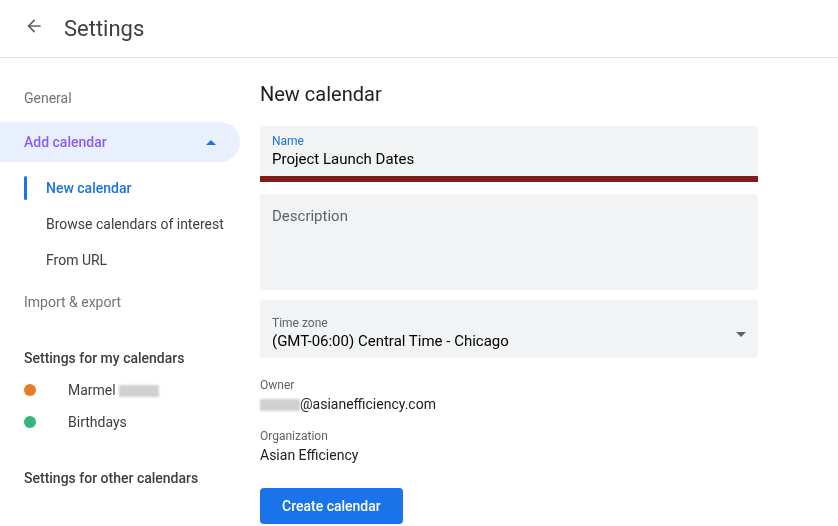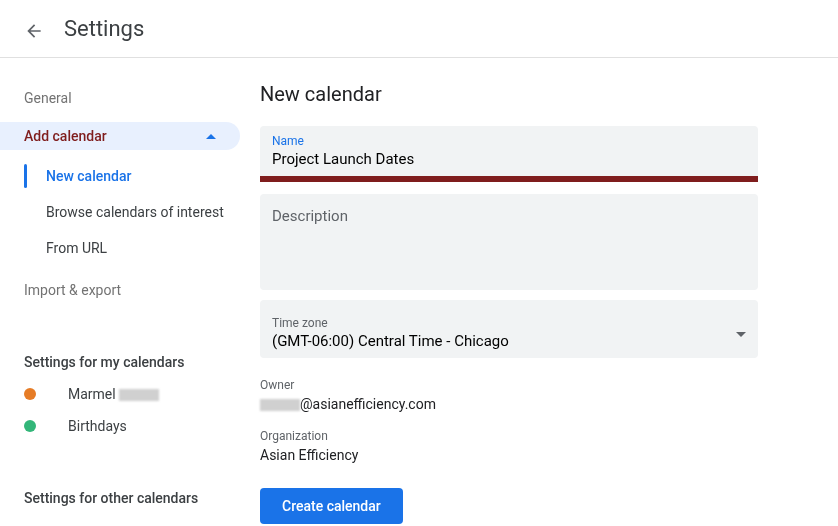--- a/index.html
+++ b/index.html
@@ -1,32 +1,32 @@
 <!DOCTYPE html>
 <html><head>
   <meta charset="utf-8">
   <style>
     * { box-sizing: border-box; margin: 0; padding: 0; }
     body { font-family: 'Google Sans', Roboto, Arial, sans-serif; background: #fff; color: #202124; width: 838px; height: 526px; overflow: hidden; }
     
-    .header { display: flex; align-items: flex-end; padding: 16px 24px; border-bottom: 1px solid #e0e0e0; }
+    .header { display: flex; align-items: flex-start; padding: 16px 24px; border-bottom: 1px solid #e0e0e0; }
     .back-icon { width: 20px; height: 20px; display: flex; align-items: center; justify-content: center; cursor: pointer; margin-right: 20px; }
     .header h1 { font-size: 22px; font-weight: 400; color: #3c4043; }
     
     .content { display: flex; }
     
     .sidebar { width: 260px; padding: 24px 0; }
     .sidebar-item-plain { padding: 8px 24px; font-size: 14px; color: #737373; cursor: pointer; }
-    .sidebar-item-expandable { display: flex; align-items: center; justify-content: space-between; padding: 6px 24px; font-size: 14px; font-weight: 500; color: #7f1d1d; background: #e8f0fe; border-radius: 0 20px 20px 0; margin-right: 20px; cursor: pointer; margin-top: 8px; }
+    .sidebar-item-expandable { display: flex; align-items: center; justify-content: space-between; padding: 12px 24px; font-size: 14px; font-weight: 500; color: #8b5cf6; background: #e8f0fe; border-radius: 0 20px 20px 0; margin-right: 20px; cursor: pointer; margin-top: 8px; }
     .sidebar-subitems { border-left: 2px solid transparent; margin-left: 24px; padding: 8px 0; }
     .sidebar-subitem { padding: 10px 20px; font-size: 14px; color: #3c4043; cursor: pointer; }
     .sidebar-subitem.active { color: #1a73e8; font-weight: 500; position: relative; }
     .sidebar-subitem.active::before { content: ''; position: absolute; left: -2px; top: 6px; bottom: 6px; width: 3px; background: #1a73e8; border-radius: 2px; }
     
-    .sidebar-section-title { padding: 8px 24px; font-size: 14px; font-weight: 500; color: #3c4043; margin-top: 40px; }
+    .sidebar-section-title { padding: 8px 24px; font-size: 14px; font-weight: 500; color: #3c4043; margin-top: 24px; }
     .calendar-item { display: flex; align-items: center; padding: 8px 24px; font-size: 14px; color: #3c4043; cursor: pointer; gap: 32px; }
     .calendar-dot { width: 12px; height: 12px; border-radius: 50%; flex-shrink: 0; }
     
     .main { flex: 1; padding: 24px 80px 24px 0; }
     .main h2 { font-size: 20px; font-weight: 400; color: #202124; margin-bottom: 20px; }
     
     .field-box { background: #f1f3f4; border-radius: 4px 4px 0 0; padding: 8px 12px 6px; margin-bottom: 2px; }
     .field-box.bordered { border-bottom: 6px solid #7f1d1d; }
     .field-label { font-size: 12px; color: #1a73e8; display: block; }
     .field-label.gray { color: #5f6368; }

